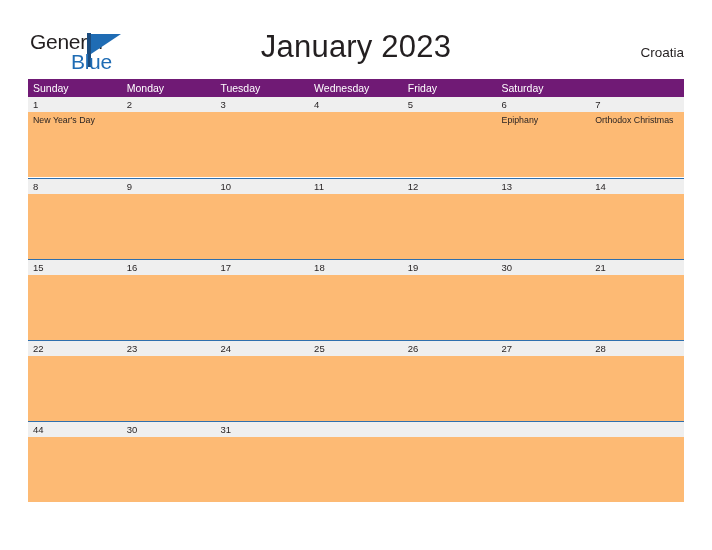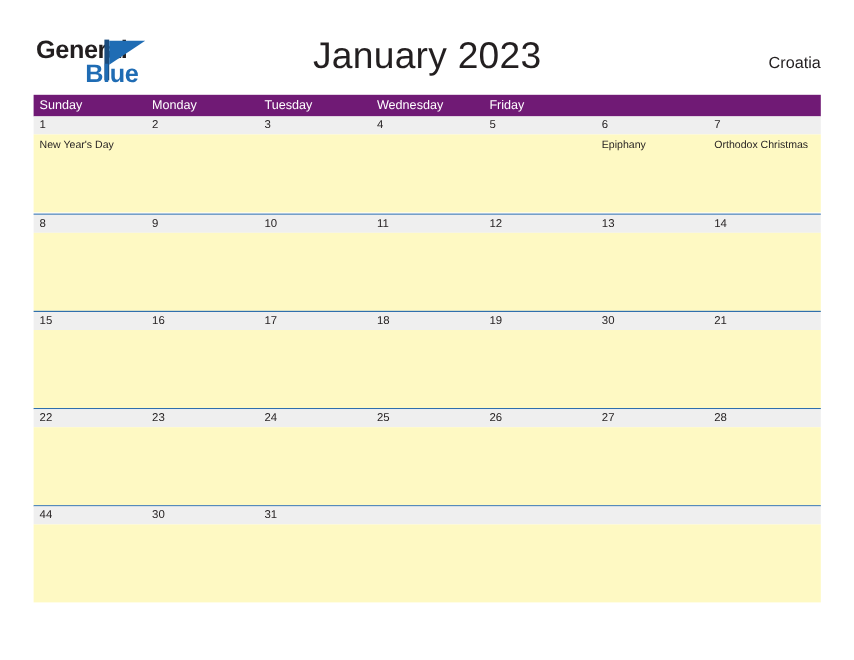--- a/index.html
+++ b/index.html
@@ -23,21 +23,20 @@
     width: 712px;
     height: 79px;
   }
 
   .logo {
     position: absolute;
     left: 30px;
     top: 31px;
     width: 120px;
     height: 42px;
-    font-weight: bold;
   }
   .logo-general {
     position: absolute;
     left: 0;
     top: 0;
     font-size: 21px;
     letter-spacing: -0.3px;
     color: #231f20;
     font-family: "Liberation Sans", sans-serif;
     line-height: 22px;
@@ -145,21 +144,21 @@
     line-height: 15px;
     color: #231f20;
   }
   .date-cell.empty {
     color: transparent;
   }
   .event-strip {
     display: flex;
     width: 656px;
     height: 65px;
-    background: #fef9c3;
+    background: #fdba74;
   }
   .event-cell {
     width: 93.71px;
     box-sizing: border-box;
     padding: 3px 7px 0 5px;
   }
   .event-item {
     font-size: 8.8px;
     line-height: 10.5px;
     color: #231f20;
@@ -187,20 +186,21 @@
 </div>
 
 <div class="calendar">
 
   <div class="weekday-header">
     <div class="weekday-cell">Sunday</div>
     <div class="weekday-cell">Monday</div>
     <div class="weekday-cell">Tuesday</div>
     <div class="weekday-cell">Wednesday</div>
     <div class="weekday-cell">Friday</div>
+    <div class="weekday-cell">Saturday</div>
   </div>
 
   <div id="weeks-container">
       <div class="week-row">
         <div class="date-strip">
           <div class="date-cell">1</div>
           <div class="date-cell">2</div>
           <div class="date-cell">3</div>
           <div class="date-cell">4</div>
           <div class="date-cell">5</div>

